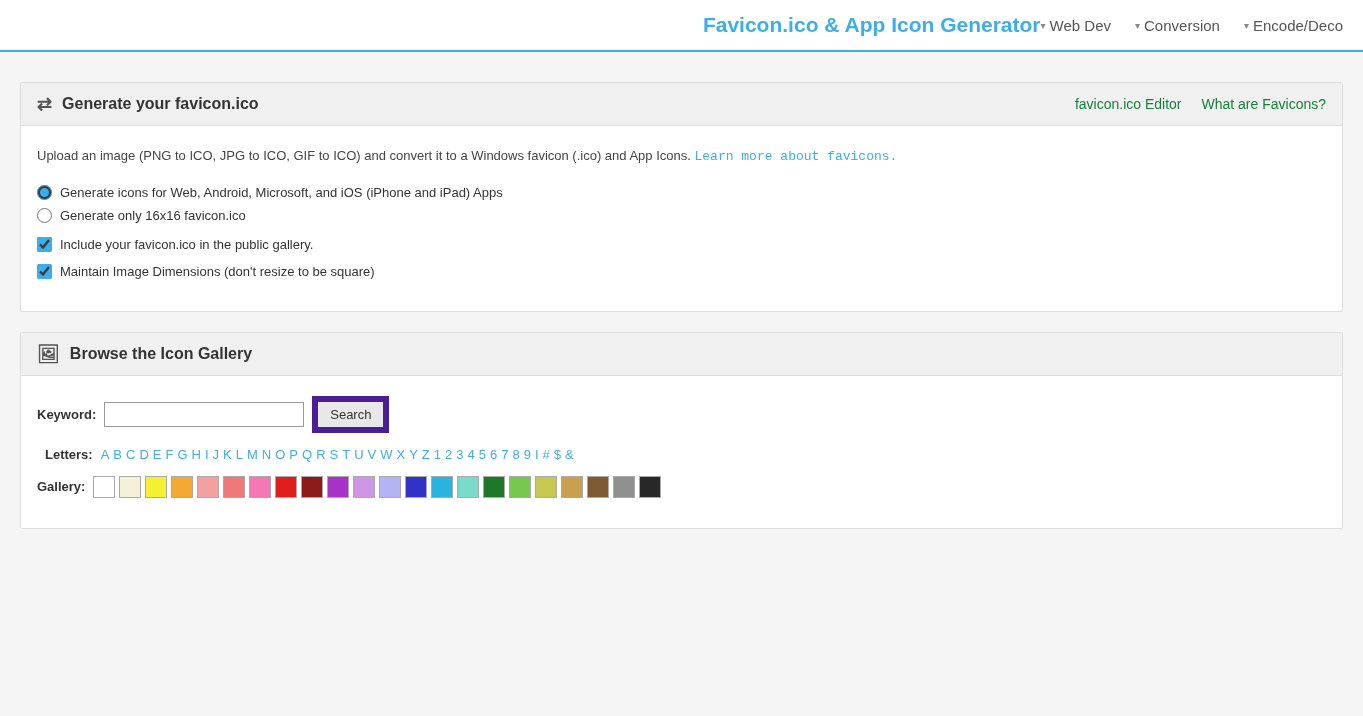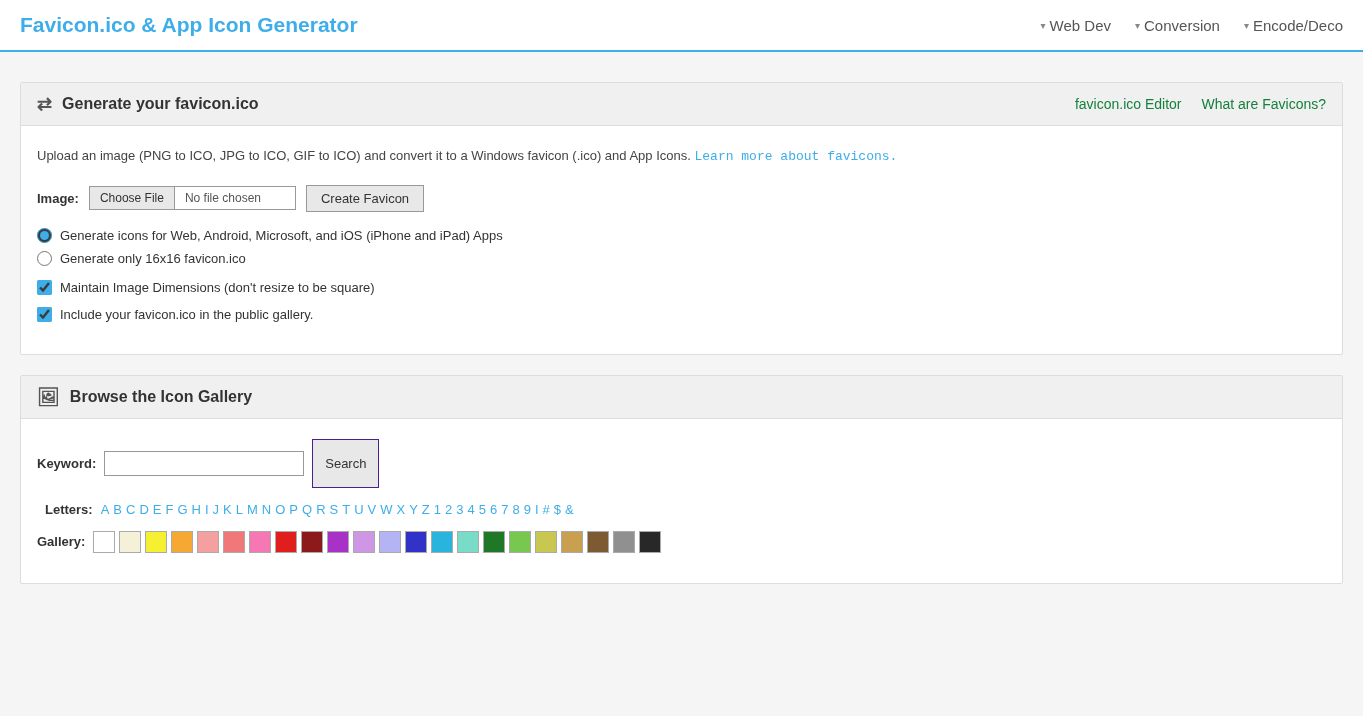--- a/index.html
+++ b/index.html
@@ -13,20 +13,21 @@
       display: flex;
       align-items: center;
       height: 52px;
     }
     .header-title-block { flex: 1; }
     .header-title {
       color: #3daee9;
       font-size: 22px;
       font-weight: bold;
       text-decoration: none;
+      text-align: right;
     }
     .header-subtitle {
       color: #888;
       font-size: 11px;
     }
     .header-nav {
       display: flex;
       gap: 24px;
     }
     .nav-item {
@@ -159,22 +160,22 @@
     }
     .keyword-label { font-size: 13px; font-weight: bold; }
     .keyword-input {
       border: 1px solid #999;
       padding: 4px 8px;
       font-size: 13px;
       width: 200px;
     }
     .search-btn {
       background: #e8e8e8;
-      border: 1px solid #4c1d95;
-      padding: 16px 12px;
+      border: 6px solid #4c1d95;
+      padding: 5px 12px;
       font-size: 13px;
       cursor: pointer;
       color: #333;
     }
 
     
     .letters-row {
       display: flex;
       gap: 0;
       margin-bottom: 14px;
@@ -242,48 +243,40 @@
         <a class="section-link">favicon.ico Editor</a>
         <a class="section-link">What are Favicons?</a>
       </div>
     </div>
     <div class="section-body">
       <p class="description">
         <span>Upload an image (PNG to ICO, JPG to ICO, GIF to ICO) and convert it to a Windows favicon (.ico) and App Icons.</span>
         <a class="desc-link">Learn more about favicons.</a>
       </p>
 
-      <div class="image-row">
-        <label class="image-label">Image:</label>
-        <div class="file-input-group">
-          <button class="choose-file-btn">Choose File</button>
-          <span class="file-chosen-text">No file chosen</span>
-        </div>
-        <button class="create-favicon-btn">Create Favicon</button>
-      </div>
 
       <div class="radio-group">
         <div class="radio-option">
           <input type="radio" name="icon-type" checked="" style="">
           <label>Generate icons for Web, Android, Microsoft, and iOS (iPhone and iPad) Apps</label>
         </div>
         <div class="radio-option">
           <input type="radio" name="icon-type" style="">
           <label>Generate only 16x16 favicon.ico</label>
         </div>
       </div>
 
       <div class="checkbox-option">
         <input type="checkbox" checked="" style="">
-        <label>Maintain Image Dimensions (don't resize to be square)</label>
+        <label>Include your favicon.ico in the public gallery.</label>
       </div>
 
       <div class="checkbox-option">
         <input type="checkbox" checked="" style="">
-        <label>Include your favicon.ico in the public gallery.</label>
+        <label>Maintain Image Dimensions (don't resize to be square)</label>
       </div>
     </div>
   </div>
 
   <div class="section-box">
     <div class="section-header">
       <div class="section-header-left">
         <span class="section-header-icon">🖼</span>
         <span>Browse the Icon Gallery</span>
       </div>

